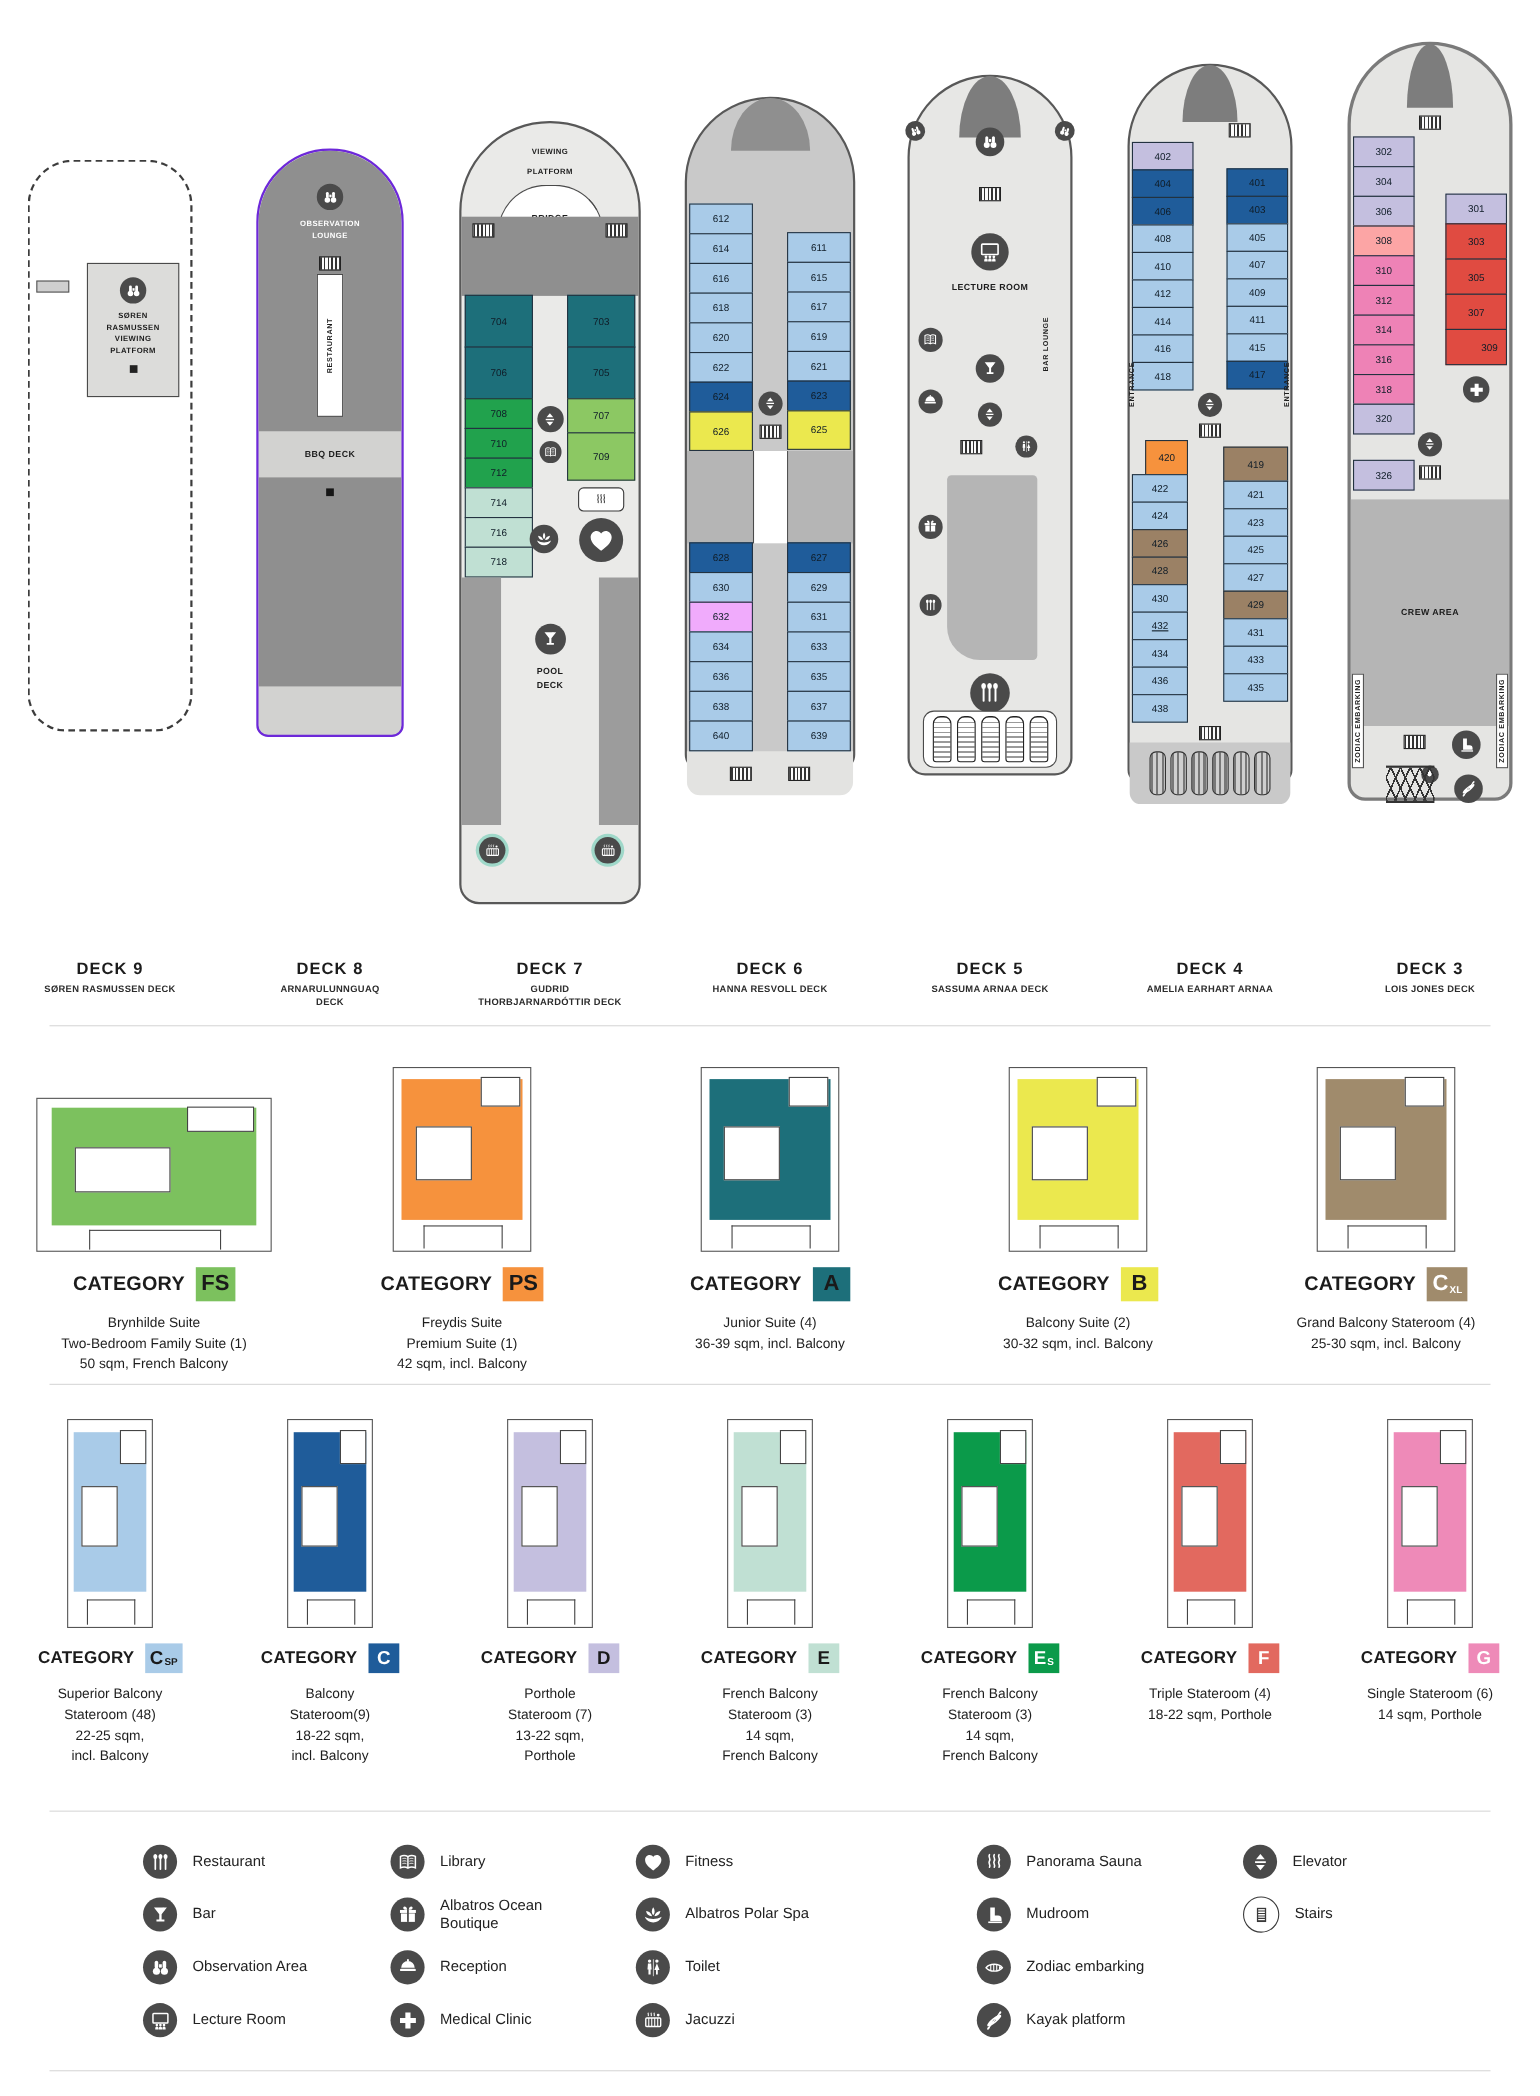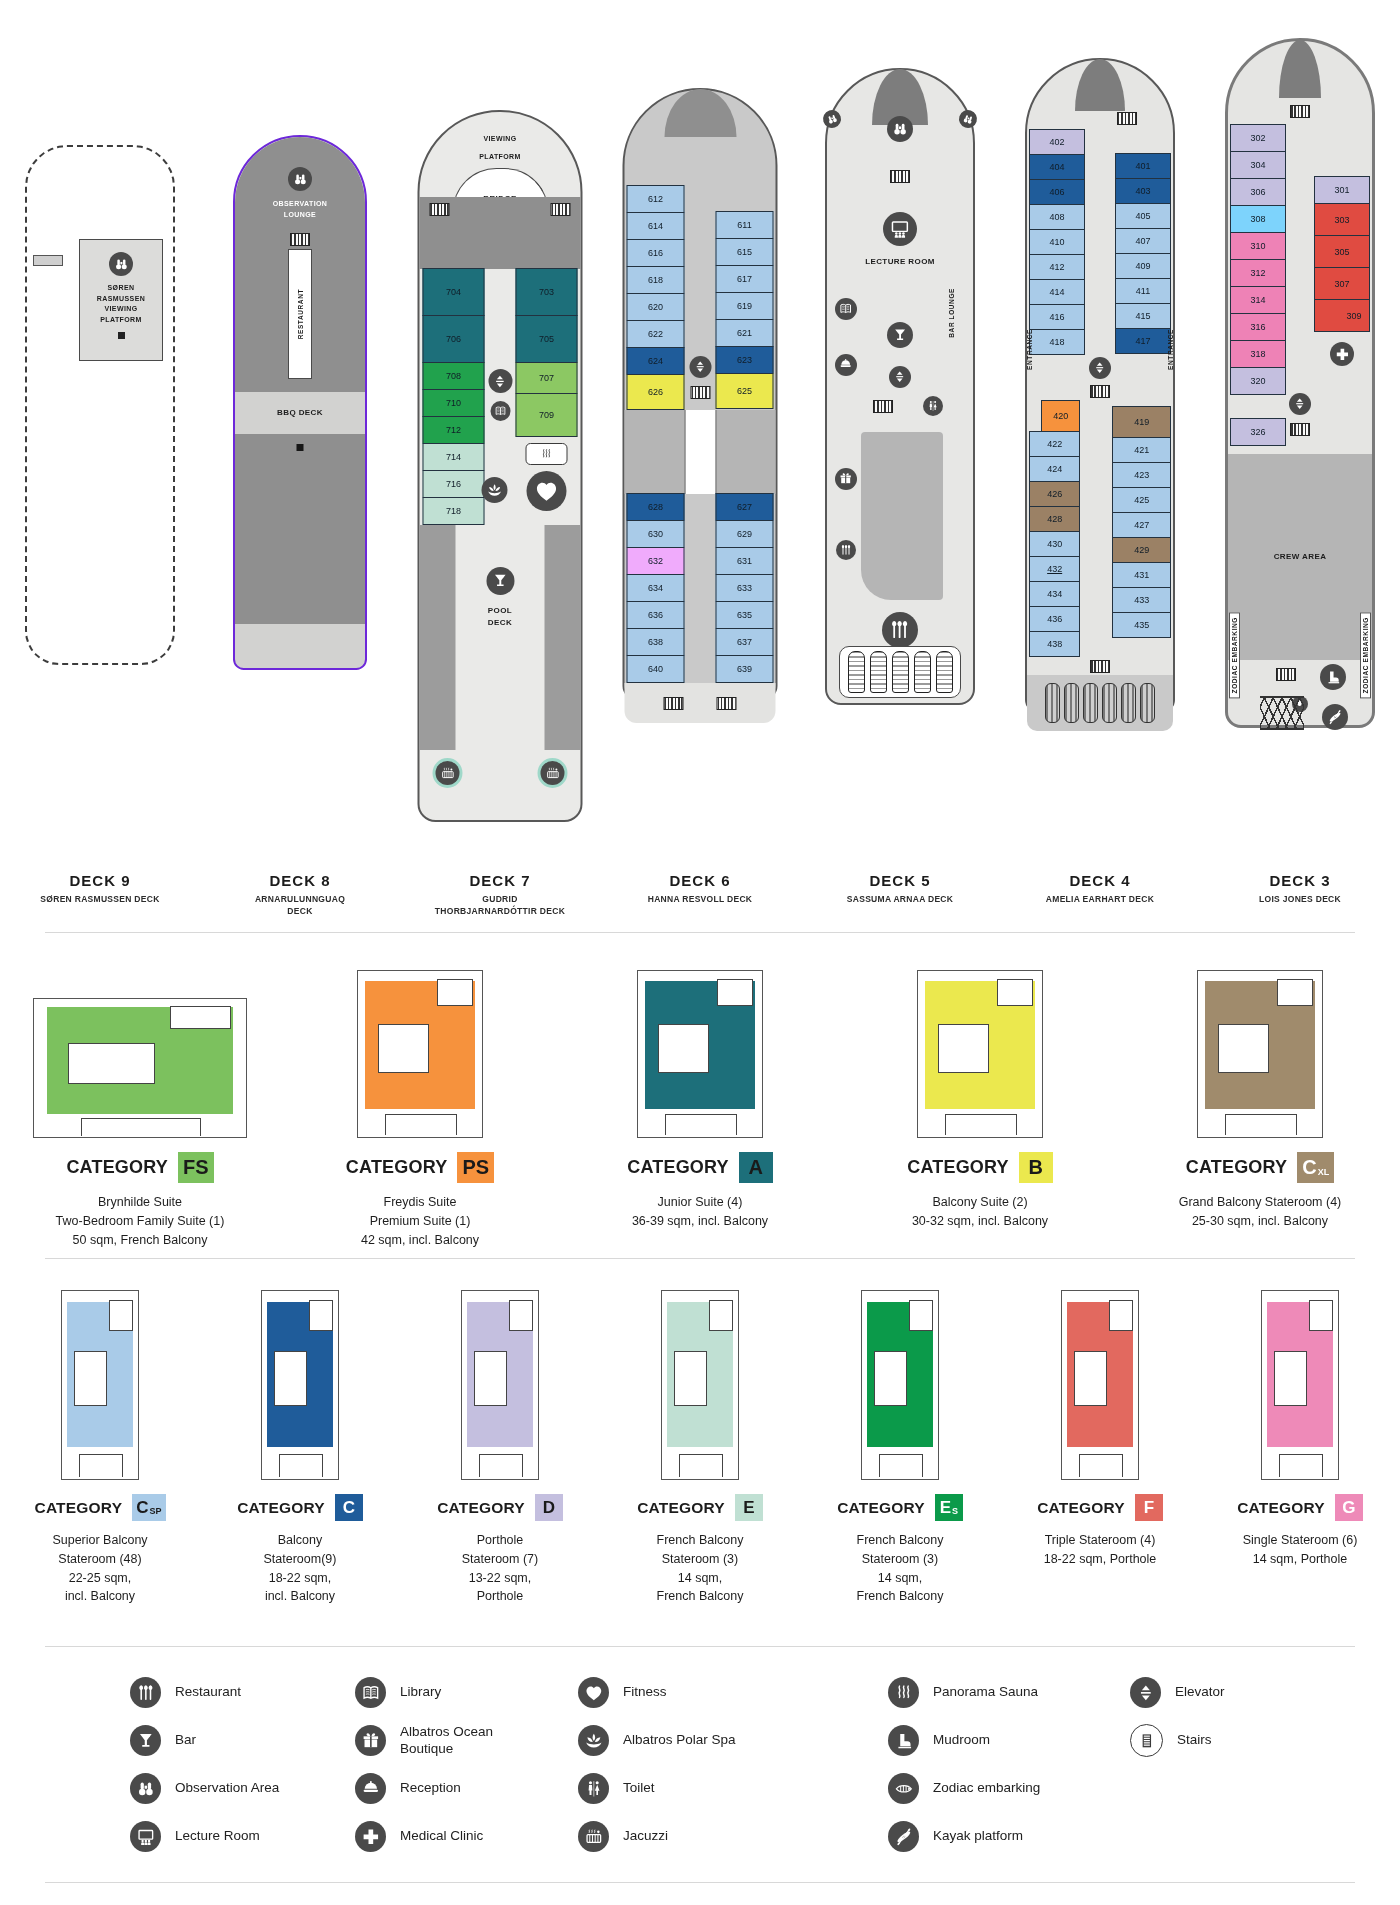--- a/index.html
+++ b/index.html
@@ -550,35 +550,35 @@
           <span class="lboat"></span>
             <span class="lboat"></span>
             <span class="lboat"></span>
             <span class="lboat"></span>
             <span class="lboat"></span>
             <span class="lboat"></span>
         </div>
       </div>
       <div class="deck-label">
         <div class="dname">DECK 4</div>
-        <div class="dsub">AMELIA EARHART DECK</div>
+        <div class="dsub">AMELIA EARHART ARNAA</div>
       </div>
     </div>
 
     <div class="deck-col" style="left:1200px">
       <div class="hull d3">
         <div class="tip" style="background:#7d7d7d;width:42px;height:58px;"></div>
         <span class="st abs ctr" style="top:64px;"></span>
         <div class="cabrow" style="margin-top:84px;padding:0 2px;">
           <div class="cab-col" style="width:56px;">
             <div>
                 <div class="cabin" style="background: rgb(196, 191, 223);">302</div>
                 <div class="cabin" style="background: rgb(196, 191, 223);">304</div>
                 <div class="cabin" style="background: rgb(196, 191, 223);">306</div>
-                <div class="cabin" style="background: #7dd3fc;">308</div>
+                <div class="cabin" style="background: #fca5a5;">308</div>
                 <div class="cabin" style="background: rgb(238, 130, 182);">310</div>
                 <div class="cabin" style="background: rgb(238, 130, 182);">312</div>
                 <div class="cabin" style="background: rgb(238, 130, 182);">314</div>
                 <div class="cabin" style="background: rgb(238, 130, 182);">316</div>
                 <div class="cabin" style="background: rgb(238, 130, 182);">318</div>
                 <div class="cabin" style="background: rgb(196, 191, 223);">320</div>
               </div>
             <div class="sp" style="height:24px;"></div>
             <div>
                 <div class="cabin" style="background: rgb(196, 191, 223);">326</div>

